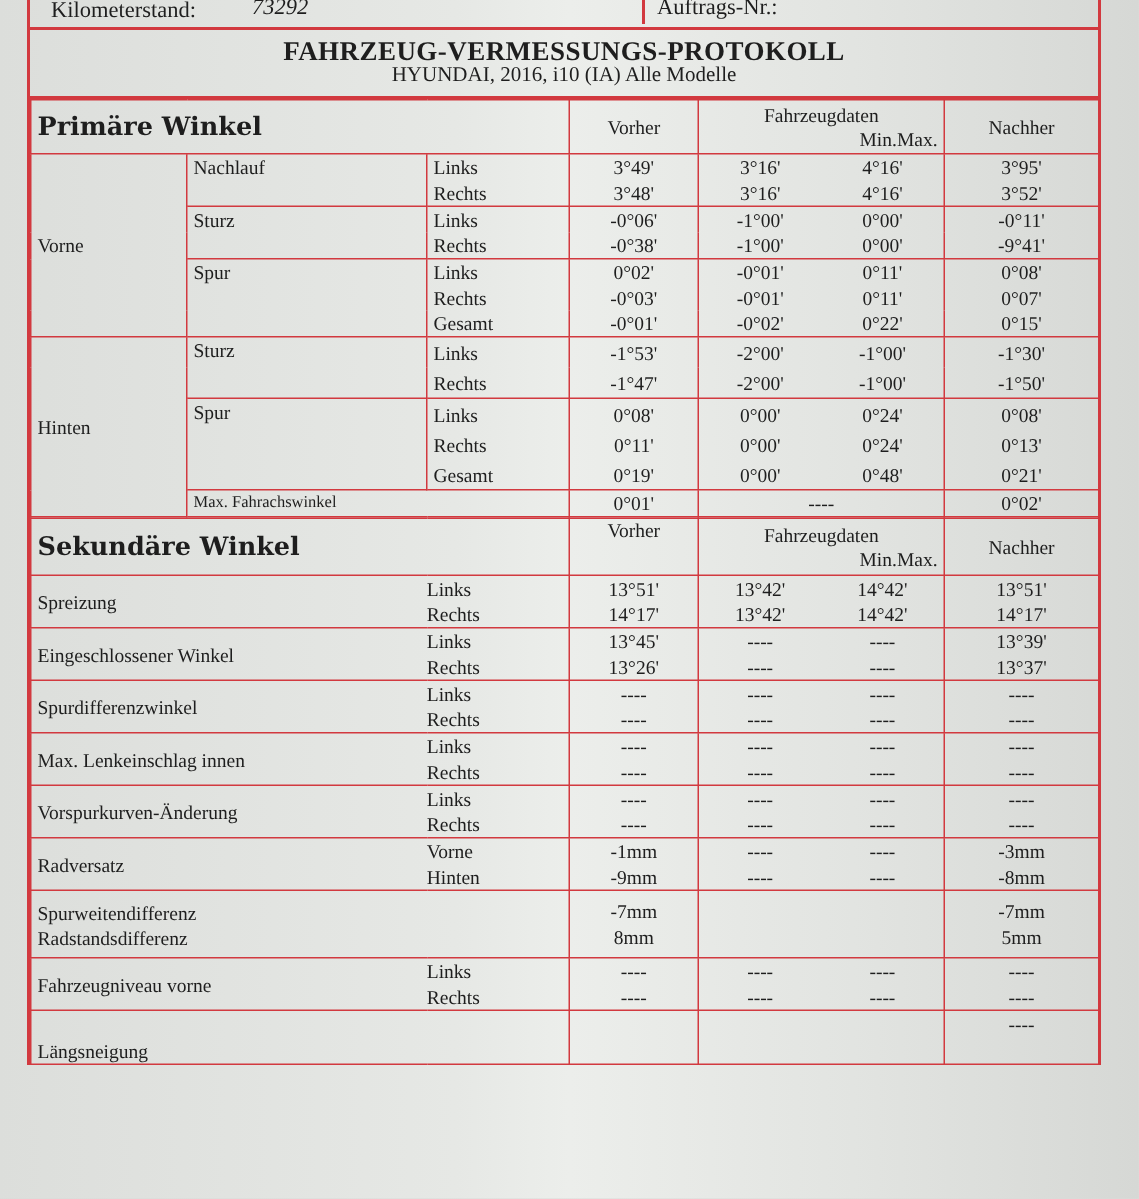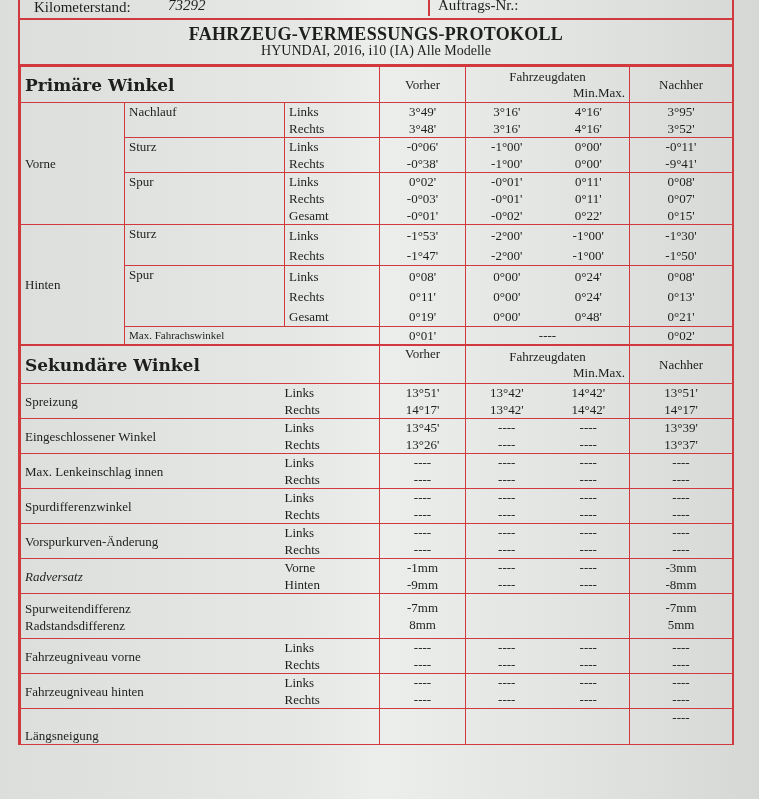--- a/index.html
+++ b/index.html
@@ -250,20 +250,43 @@
           <td class="val" style="border-left:none">
             <div>----</div>
             <div>----</div>
           </td>
           <td class="val">
             <div>13°39'</div>
             <div>13°37'</div>
           </td>
         </tr>
         <tr>
+          <td class="lbl" style="border-right: none; padding-left: 4px;">Spurdifferenzwinkel</td>
+          <td class="lbl" style="border-left: none; padding-left: 0px; text-align: left;">
+            <div>Links</div>
+            <div>Rechts</div>
+          </td>
+          <td class="val">
+            <div>----</div>
+            <div>----</div>
+          </td>
+          <td class="val" style="border-right:none">
+            <div>----</div>
+            <div>----</div>
+          </td>
+          <td class="val" style="border-left:none">
+            <div>----</div>
+            <div>----</div>
+          </td>
+          <td class="val">
+            <div>----</div>
+            <div>----</div>
+          </td>
+        </tr>
+        <tr>
           <td class="lbl" style="border-right: none; padding-left: 4px;">Max. Lenkeinschlag innen</td>
           <td class="lbl" style="border-left: none; padding-left: 0px; text-align: left;">
             <div>Links</div>
             <div>Rechts</div>
           </td>
           <td class="val">
             <div>----</div>
             <div>----</div>
           </td>
           <td class="val" style="border-right:none">
@@ -273,43 +296,20 @@
           <td class="val" style="border-left:none">
             <div>----</div>
             <div>----</div>
           </td>
           <td class="val">
             <div>----</div>
             <div>----</div>
           </td>
         </tr>
         <tr>
-          <td class="lbl" style="border-right: none; padding-left: 4px;">Spurdifferenzwinkel</td>
-          <td class="lbl" style="border-left: none; padding-left: 0px; text-align: left;">
-            <div>Links</div>
-            <div>Rechts</div>
-          </td>
-          <td class="val">
-            <div>----</div>
-            <div>----</div>
-          </td>
-          <td class="val" style="border-right:none">
-            <div>----</div>
-            <div>----</div>
-          </td>
-          <td class="val" style="border-left:none">
-            <div>----</div>
-            <div>----</div>
-          </td>
-          <td class="val">
-            <div>----</div>
-            <div>----</div>
-          </td>
-        </tr>
-        <tr>
           <td class="lbl" style="border-right: none; padding-left: 4px;">Vorspurkurven-Änderung</td>
           <td class="lbl" style="border-left: none; padding-left: 0px; text-align: left;">
             <div>Links</div>
             <div>Rechts</div>
           </td>
           <td class="val">
             <div>----</div>
             <div>----</div>
           </td>
           <td class="val" style="border-right:none">
@@ -319,21 +319,21 @@
           <td class="val" style="border-left:none">
             <div>----</div>
             <div>----</div>
           </td>
           <td class="val">
             <div>----</div>
             <div>----</div>
           </td>
         </tr>
         <tr>
-          <td class="lbl" style="border-right: none; padding-left: 4px; font-style: italic;">Radversatz</td>
+          <td class="lbl" style="border-right: none; padding-left: 4px;">Radversatz</td>
           <td class="lbl" style="border-left: none; padding-left: 0px; text-align: left;">
             <div>Vorne</div>
             <div>Hinten</div>
           </td>
           <td class="val">
             <div>-1mm</div>
             <div>-9mm</div>
           </td>
           <td class="val" style="border-right:none">
             <div>----</div>
@@ -383,43 +383,20 @@
           </td>
           <td class="val" style="border-left:none">
             <div>----</div>
             <div>----</div>
           </td>
           <td class="val">
             <div>----</div>
             <div>----</div>
           </td>
         </tr>
-        <tr>
-          <td class="lbl" style="border-right: none; padding-left: 4px;">Fahrzeugniveau hinten</td>
-          <td class="lbl" style="border-left: none; padding-left: 0px; text-align: left;">
-            <div>Links</div>
-            <div>Rechts</div>
-          </td>
-          <td class="val">
-            <div>----</div>
-            <div>----</div>
-          </td>
-          <td class="val" style="border-right:none">
-            <div>----</div>
-            <div>----</div>
-          </td>
-          <td class="val" style="border-left:none">
-            <div>----</div>
-            <div>----</div>
-          </td>
-          <td class="val">
-            <div>----</div>
-            <div>----</div>
-          </td>
-        </tr>
       </tbody>
     <tbody>
         <tr style="height:36px">
       <td colspan="2" class="lbl" style="vertical-align:bottom">Längsneigung</td>
       <td></td>
       <td colspan="2"></td>
       <td class="val" style="vertical-align:top">----</td>
     </tr>
   </tbody>
     </table>

